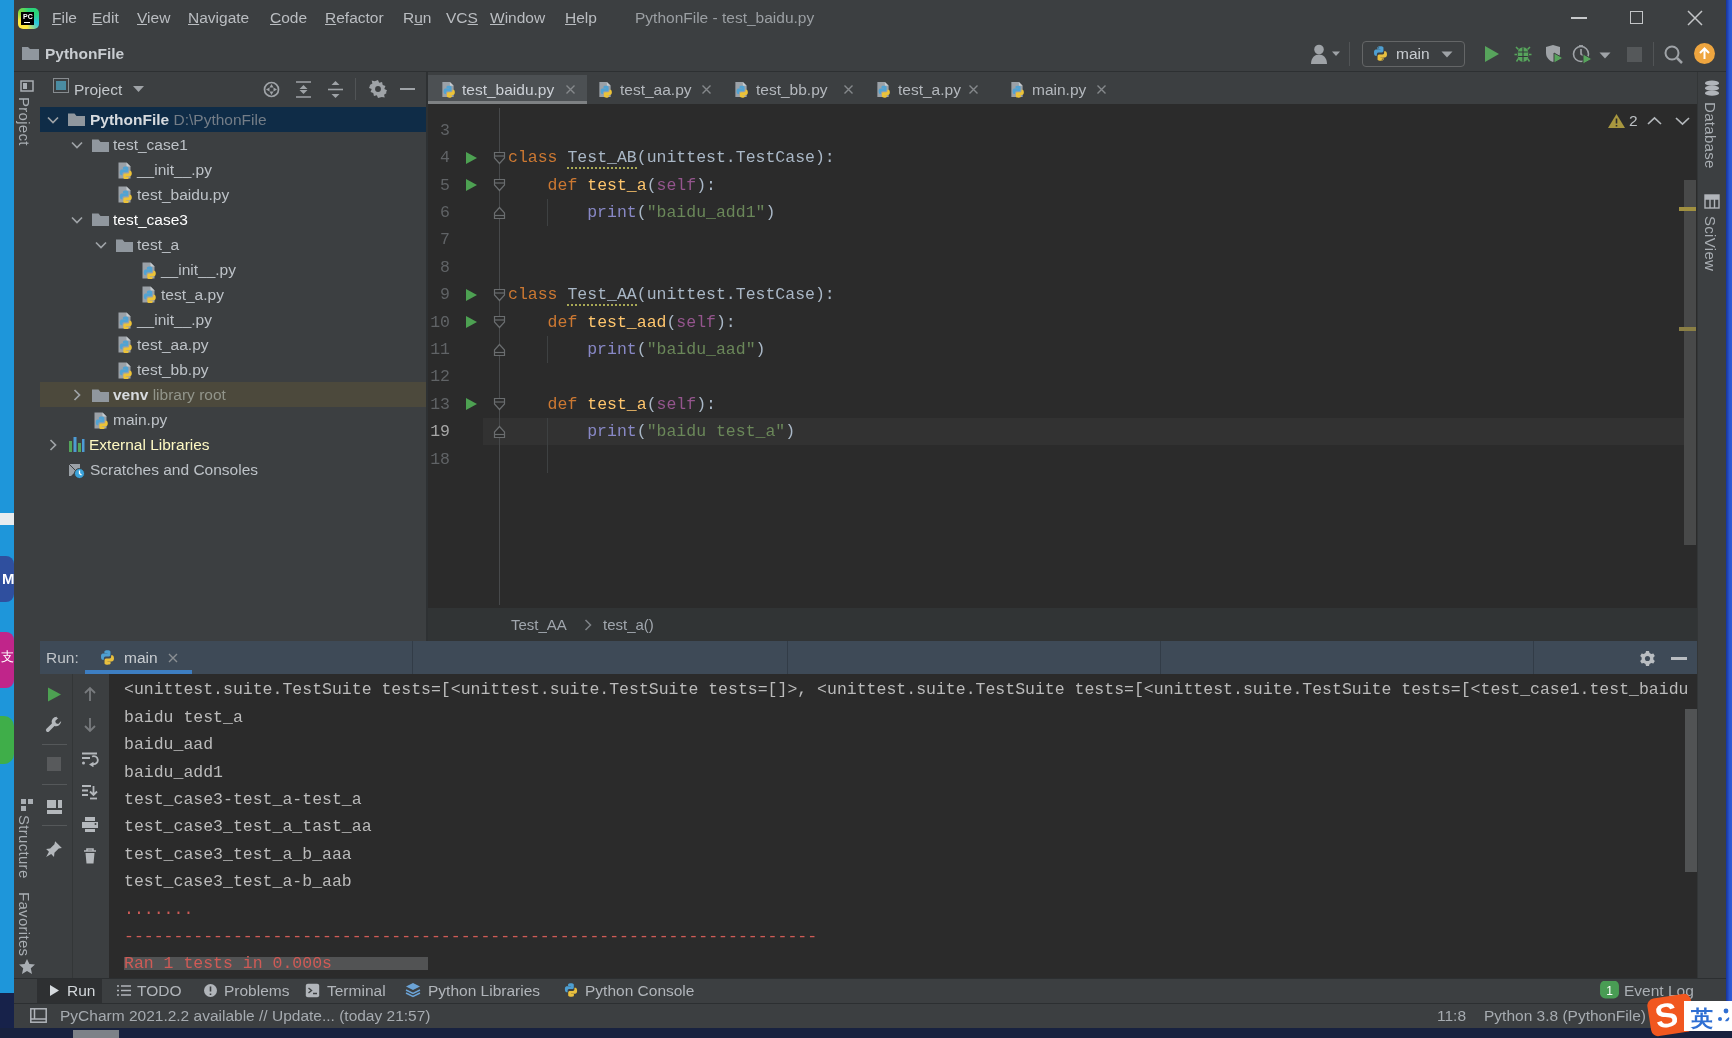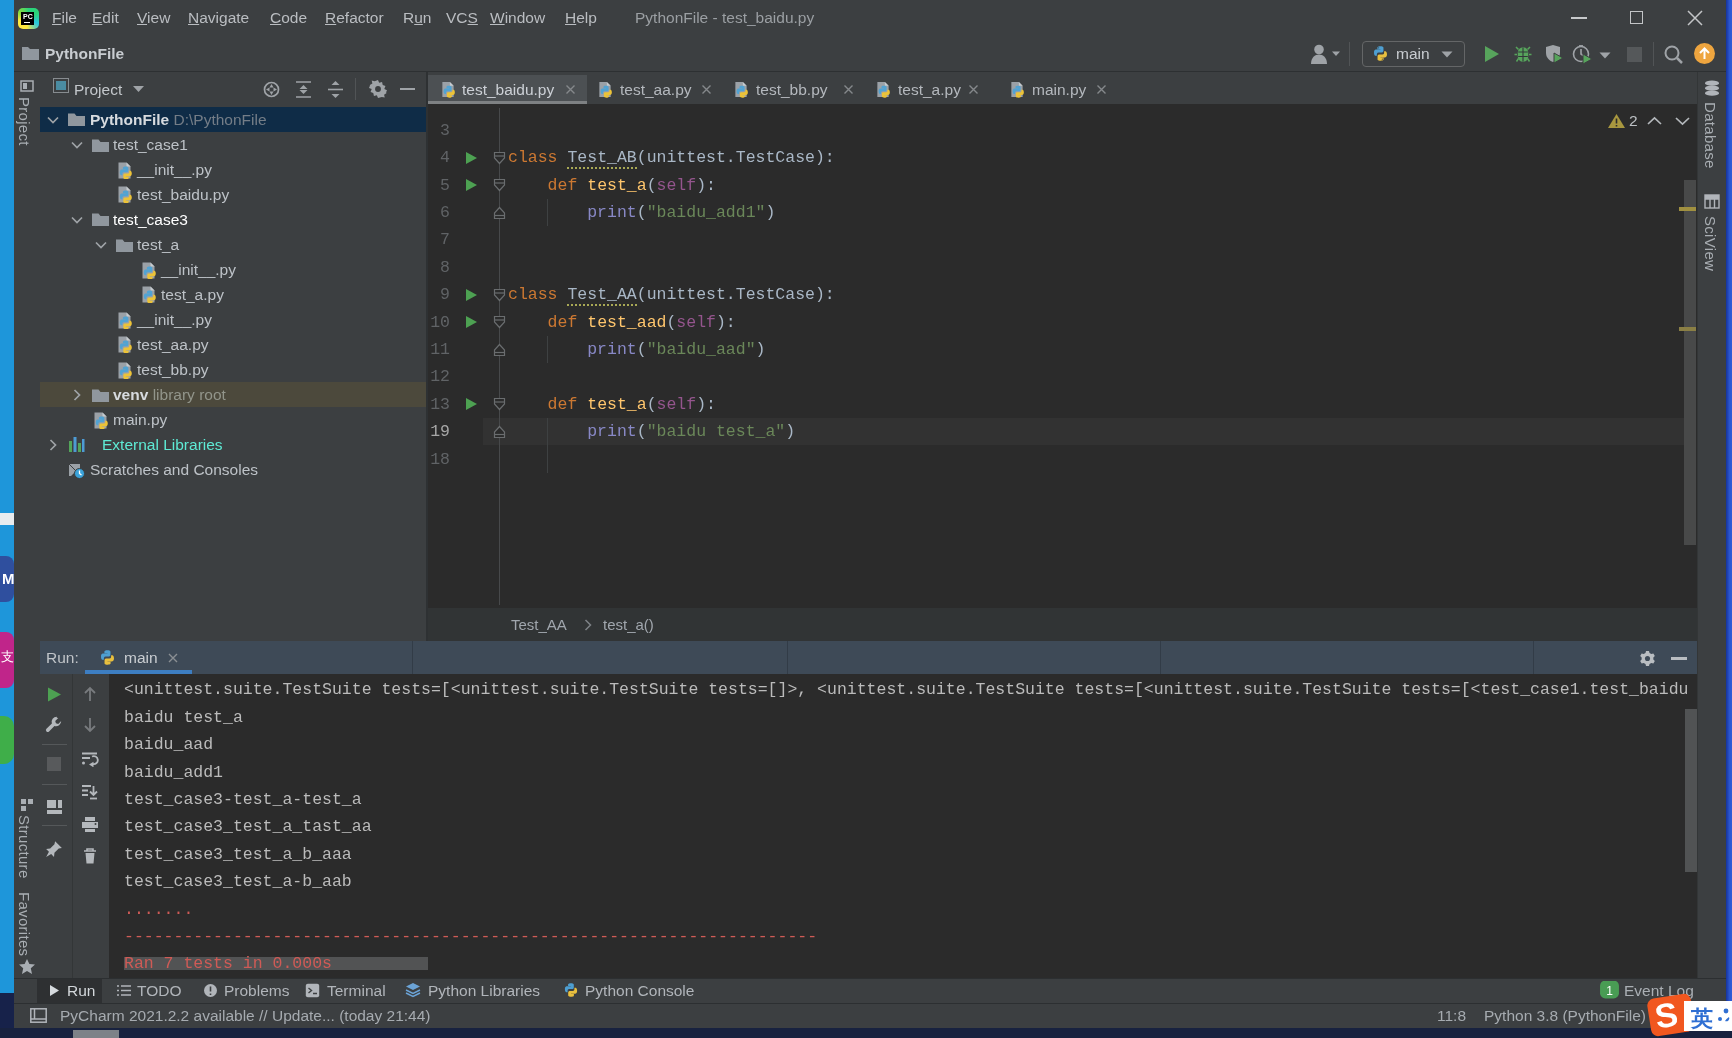--- a/index.html
+++ b/index.html
@@ -241,21 +241,21 @@
 <div class="abs" style="left:113px;top:407px;height:25px;line-height:25px;color:#bdc2c7;white-space:pre">main.py</div>
 <svg class="abs" style="left:49px;top:439px" width="8" height="12">
     <path d="M1.5 1 l5 5 -5 5" stroke="#9fa3a7" stroke-width="1.7" fill="none"></path>
   </svg>
 <svg class="abs" style="left:68px;top:436px" width="17" height="17">
     <rect x="1" y="5" width="3" height="11" fill="#53a55a"></rect>
     <rect x="5.5" y="1" width="3" height="15" fill="#4d9bd4"></rect>
     <rect x="10" y="7" width="3" height="9" fill="#53a55a"></rect>
     <rect x="14" y="3" width="2.5" height="13" fill="#4d9bd4"></rect>
   </svg>
-<div class="abs" style="left:102px;top:432px;height:25px;line-height:25px;color:#5eead4;white-space:pre">External Libraries</div>
+<div class="abs" style="left:89px;top:432px;height:25px;line-height:25px;color:#fef9c3;white-space:pre">External Libraries</div>
 <svg class="abs" style="left:68px;top:462px" width="18" height="17">
     <path d="M1 2 h11 v5 h-2 l-7 7 h-2 z" fill="#9ba1a7"></path>
     <path d="M1 2 l6 6" stroke="#3c3f41" stroke-width="1"></path>
     <circle cx="11.5" cy="11.5" r="5" fill="#3ba3da" stroke="#3c3f41" stroke-width="1"></circle>
     <path d="M11.5 8.5 v3 l2 1.5" stroke="#fff" stroke-width="1.3" fill="none"></path>
   </svg>
 <div class="abs" style="left:90px;top:457px;height:25px;line-height:25px;color:#bdc2c7;white-space:pre">Scratches and Consoles</div>
 
 <div class="abs" style="left:426px;top:72px;width:1271px;height:32px;background:#3c3f41"></div>
 <div class="abs" style="left:426px;top:104px;width:1271px;height:504px;background:#2b2b2b"></div>
@@ -481,21 +481,21 @@
     <div class="mono" style="position:absolute;left:84px;top:2.3px;color:#bbbbbb">&lt;unittest.suite.TestSuite tests=[&lt;unittest.suite.TestSuite tests=[]&gt;, &lt;unittest.suite.TestSuite tests=[&lt;unittest.suite.TestSuite tests=[&lt;test_case1.test_baidu
 baidu test_a
 baidu_aad
 baidu_add1
 test_case3-test_a-test_a
 test_case3_test_a_tast_aa
 test_case3_test_a_b_aaa
 test_case3_test_a-b_aab
 <span style="color:#cf5b56">.......</span>
 <span style="color:#cf5b56">----------------------------------------------------------------------</span>
-<span style="color:#cf5b56">Ran 7 tests in 0.000s</span></div>
+<span style="color:#cf5b56">Ran 1 tests in 0.000s</span></div>
   </div>
 <div class="abs" style="left:14px;top:978px;width:1712px;height:25px;background:#3c3f41;border-top:1px solid #2c2f31;box-sizing:border-box"></div>
 <div class="abs" style="left:37px;top:979px;width:65px;height:24px;background:#2e3032"></div>
 <svg class="abs" style="left:48px;top:984px" width="13" height="13">
     <path d="M2 1 L11 6.5 L2 12 z" fill="#d6dade"></path>
   </svg>
 <div class="abs" style="left:67px;top:982px;color:#d3d7db">Run</div>
 <svg class="abs" style="left:117px;top:984px" width="15" height="13">
     <path d="M4 2 h10 M4 6.5 h10 M4 11 h10" stroke="#b1b5ba" stroke-width="1.6"></path>
     <path d="M0 2 h2 M0 6.5 h2 M0 11 h2" stroke="#b1b5ba" stroke-width="1.6"></path>
@@ -525,21 +525,21 @@
     <path d="M6 1 h8 a5 5 0 015 5 v7 a5 5 0 01-5 5 h-8 a5 5 0 01-5-5 v-7 a5 5 0 015-5 z" fill="#499c54" transform="translate(-1,-1.5) scale(1.05)"></path>
     <text x="9.5" y="14" font-size="12" fill="#fff" text-anchor="middle" font-family="Liberation Sans">1</text>
   </svg>
 <div class="abs" style="left:1624px;top:982px;color:#aaafb4">Event Log</div>
 <div class="abs" style="left:14px;top:1003px;width:1712px;height:25px;background:#3c3f41;border-top:1px solid #2c2f31;box-sizing:border-box"></div>
 <svg class="abs" style="left:30px;top:1008px" width="17" height="15">
     <rect x="0.8" y="0.8" width="15.4" height="13.4" fill="none" stroke="#b1b5ba" stroke-width="1.5"></rect>
     <path d="M1 11 h15" stroke="#b1b5ba" stroke-width="1.5"></path>
     <path d="M4.5 1 v10" stroke="#b1b5ba" stroke-width="1.5"></path>
   </svg>
-<div class="abs" style="left:60px;top:1007px;color:#a6abb0">PyCharm 2021.2.2 available // Update... (today 21:44)</div>
+<div class="abs" style="left:60px;top:1007px;color:#a6abb0">PyCharm 2021.2.2 available // Update... (today 21:57)</div>
 <div class="abs" style="left:1437px;top:1007px;color:#a6abb0">11:8</div>
 <div class="abs" style="left:1484px;top:1007px;color:#a6abb0">Python 3.8 (PythonFile)</div>
 <div class="abs" style="left:1697px;top:72px;width:29px;height:906px;background:#3c3f41;border-left:1px solid #333637;box-sizing:border-box"></div>
 <svg class="abs" style="left:1704px;top:80px" width="16" height="17">
     <ellipse cx="8" cy="3.2" rx="7" ry="2.6" fill="#b1b5ba"></ellipse>
     <path d="M1 3.2 v4 a7 2.6 0 0014 0 v-4" fill="none"></path>
     <ellipse cx="8" cy="8.2" rx="7" ry="2.6" fill="#b1b5ba"></ellipse>
     <ellipse cx="8" cy="13.2" rx="7" ry="2.6" fill="#b1b5ba"></ellipse>
   </svg>
 <div class="abs vtext" style="left:1702px;top:102px">Database</div>

